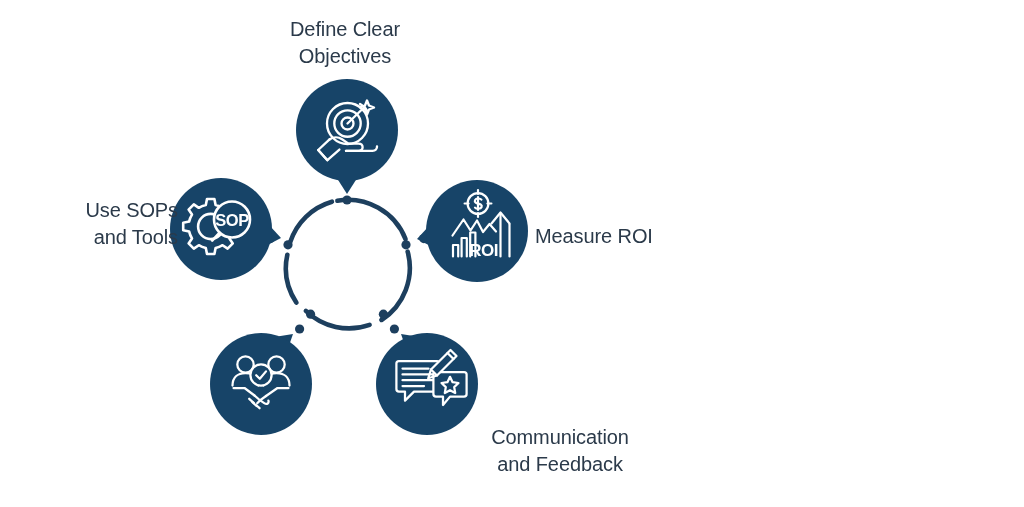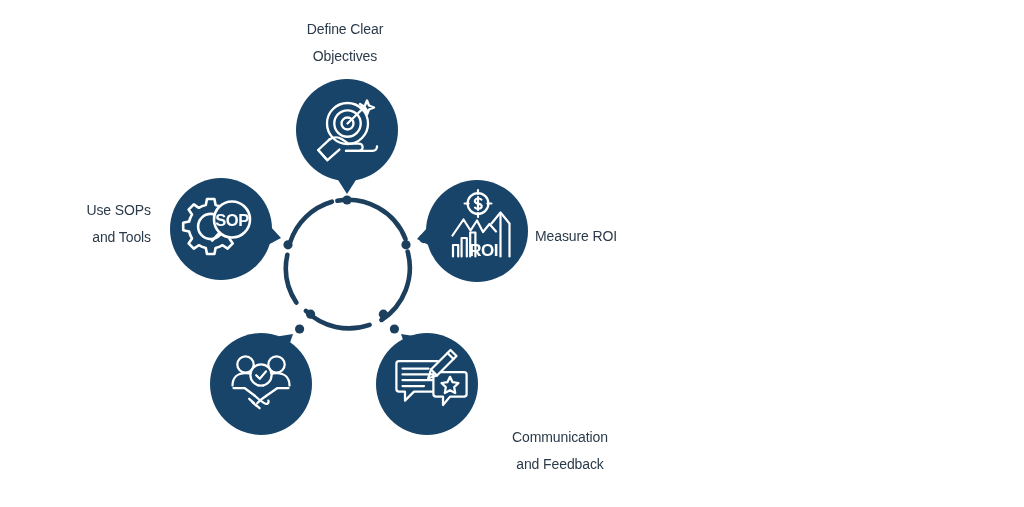--- a/index.html
+++ b/index.html
@@ -24,35 +24,35 @@
     left: 0;
     top: 0;
     width: 1024px;
     height: 507px;
     display: block;
   }
   .label {
     position: absolute;
     color: #2b3a4a;
     font-family: "Liberation Sans", sans-serif;
-    font-size: 14px;
+    font-size: 20px;
     line-height: 27px;
     font-weight: 400;
     letter-spacing: -0.1px;
     white-space: pre-line;
   }
   .label-center { text-align: center; }
   .label-right  { text-align: right; }
   .label-left   { text-align: left; }
 
   #label-define-clear-objectives {
     left: 232px; top: 16px; width: 226px;
   }
   #label-use-sops-and-tools {
-    left: 0px; top: 197px; width: 151px;
+    left: 0px; top: 197px; width: 151px; padding-left: 27px;
   }
   #label-measure-roi {
     left: 535px; top: 223px; width: 260px;
   }
   #label-communication-and-feedback {
     left: 440px; top: 424px; width: 240px;
   }
   #label-secure-onboarding {
     left: 88px; top: 425px; width: 198px;
   }

